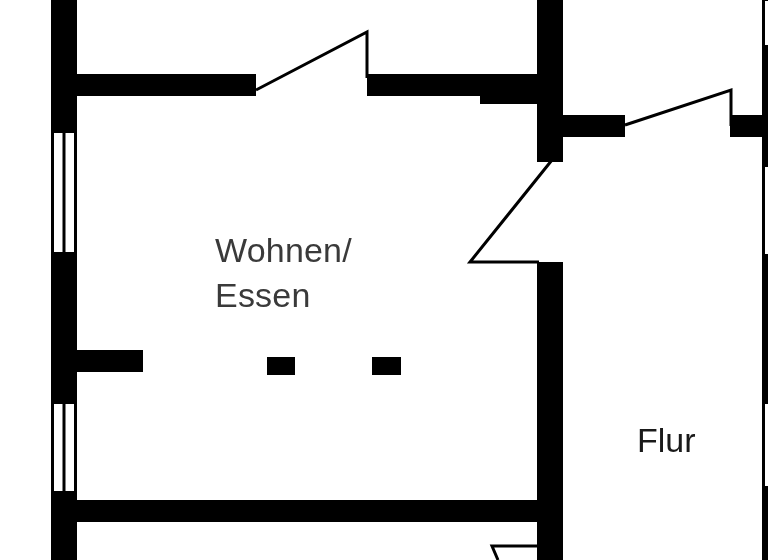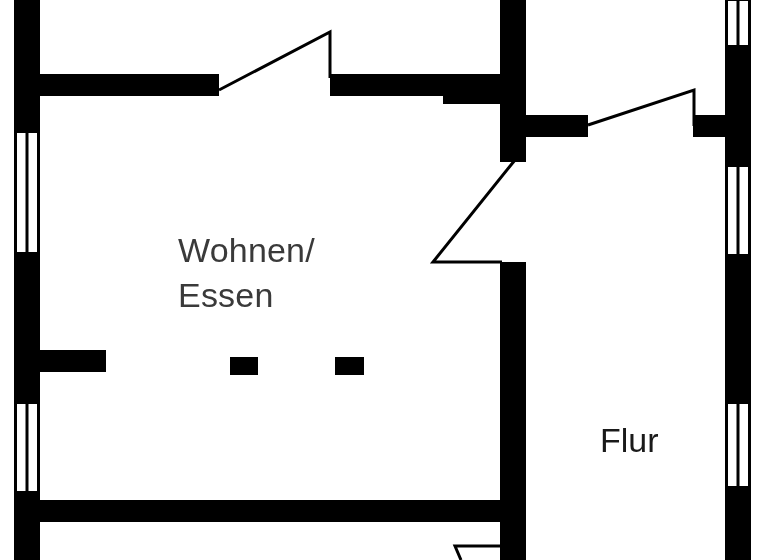--- a/index.html
+++ b/index.html
@@ -12,20 +12,21 @@
     width: 768px;
     height: 560px;
     overflow: hidden;
     font-family: "Liberation Sans", "DejaVu Sans", sans-serif;
   }
   #floorplan-root {
     position: relative;
     width: 728px;
     height: 560px;
     background: #ffffff;
+    padding-left: 37px;
   }
   #plan-svg {
     display: block;
     width: 768px;
     height: 560px;
   }
   .wall { fill: #000000; }
   .window-frame { fill: #000000; }
   .window-glass { fill: #ffffff; }
   .window-mullion { fill: #000000; }

